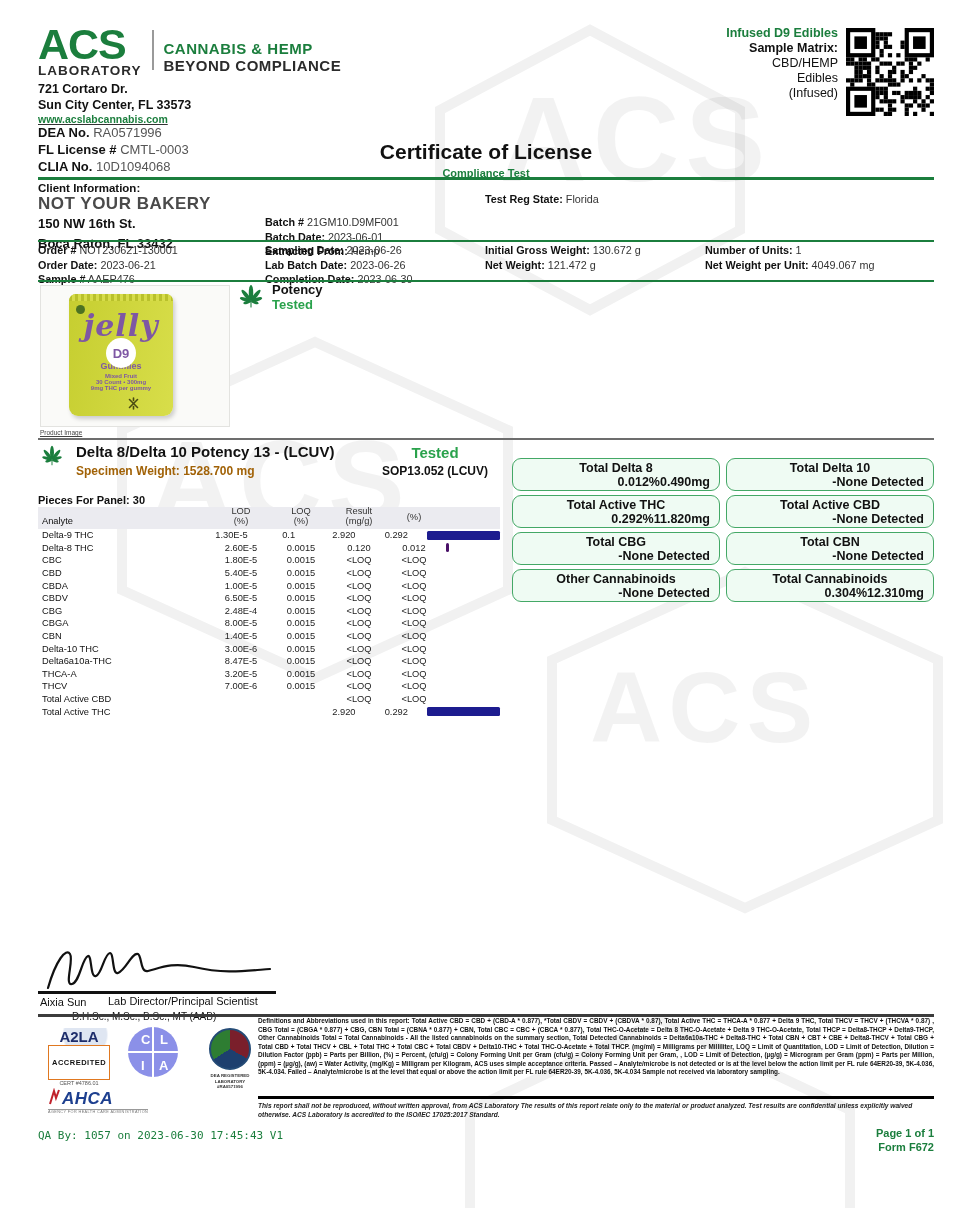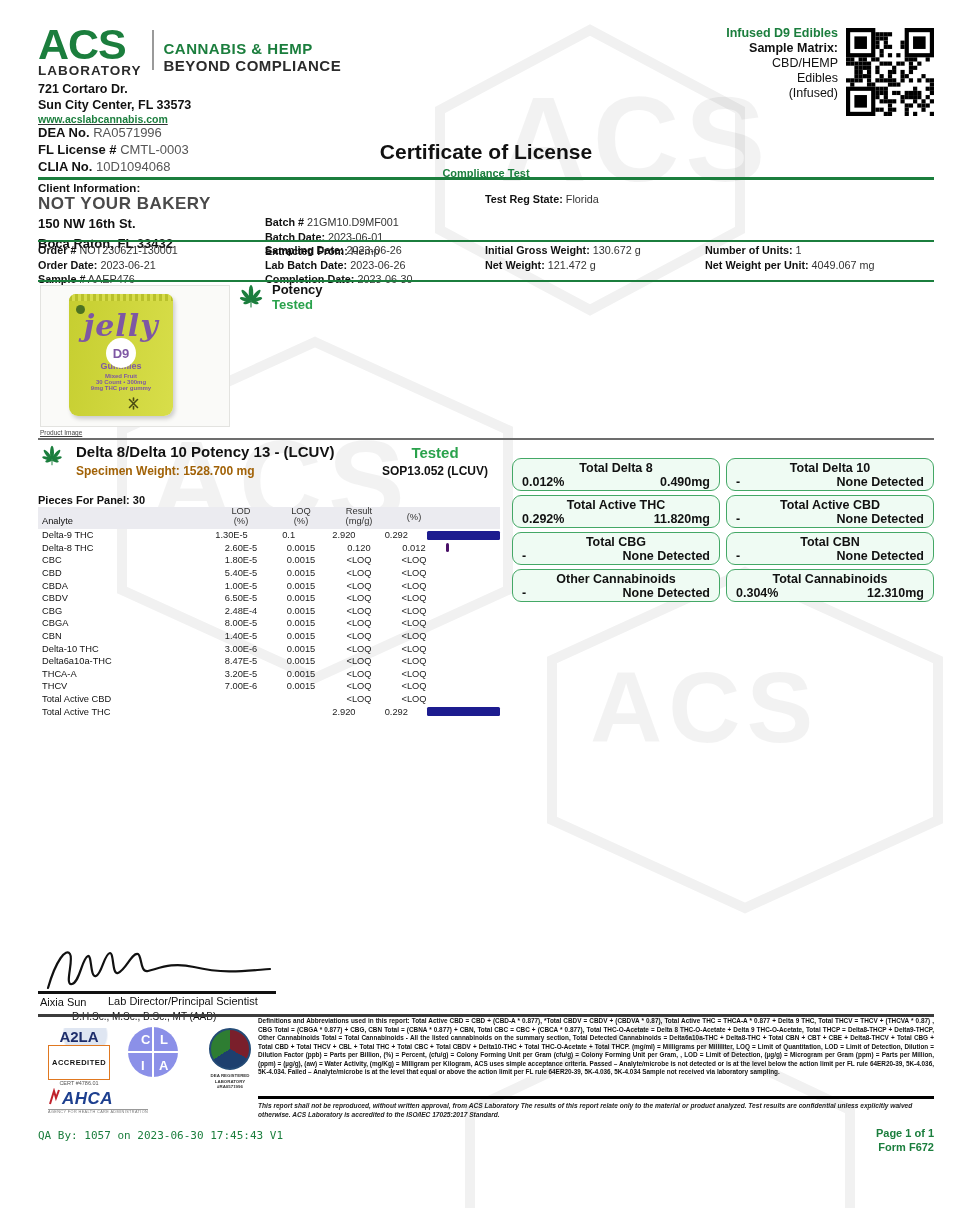--- a/index.html
+++ b/index.html
@@ -72,21 +72,21 @@
   .c-result { width:58px; text-align:center; }
   .c-pct { width:52px; text-align:center; }
   .c-bar { flex:1; display:flex; align-items:center; padding-left:6px; }
   .bar { height:9px; border-radius:1.5px; background:#1d1c8f; }
 
   
   .summary-title { font-size:15px; font-weight:bold; color:#1b7e3d; }
   .cards { display:grid; grid-template-columns:208px 208px; gap:4px 6px; }
   .card { border:1.5px solid #44a866; border-radius:9px; background:#effbf3; padding:2px 9px 3px 9px; height:33px; }
   .card-title { text-align:center; font-weight:bold; font-size:12.5px; color:#111; }
-  .card-row { display:flex; justify-content:space-between; font-weight:bold; font-size:12.5px; color:#111; }
+  .card-row { display:flex; justify-content:flex-end; font-weight:bold; font-size:12.5px; color:#111; }
 
   
   .sig-line { position:absolute; background:#111; }
   .sig-name { font-size:11px; color:#111; }
   .sig-cred { font-size:10px; color:#111; }
 
   
   .foot-sep { position:absolute; left:38px; width:896px; height:2.5px; background:#3c3c3c; z-index:2; }
   .defs { font-size:6.4px; font-weight:bold; color:#111; line-height:1.34; text-align:justify; }
   .disclaimer { font-size:6.6px; font-weight:bold; font-style:italic; color:#222; line-height:1.4; }

